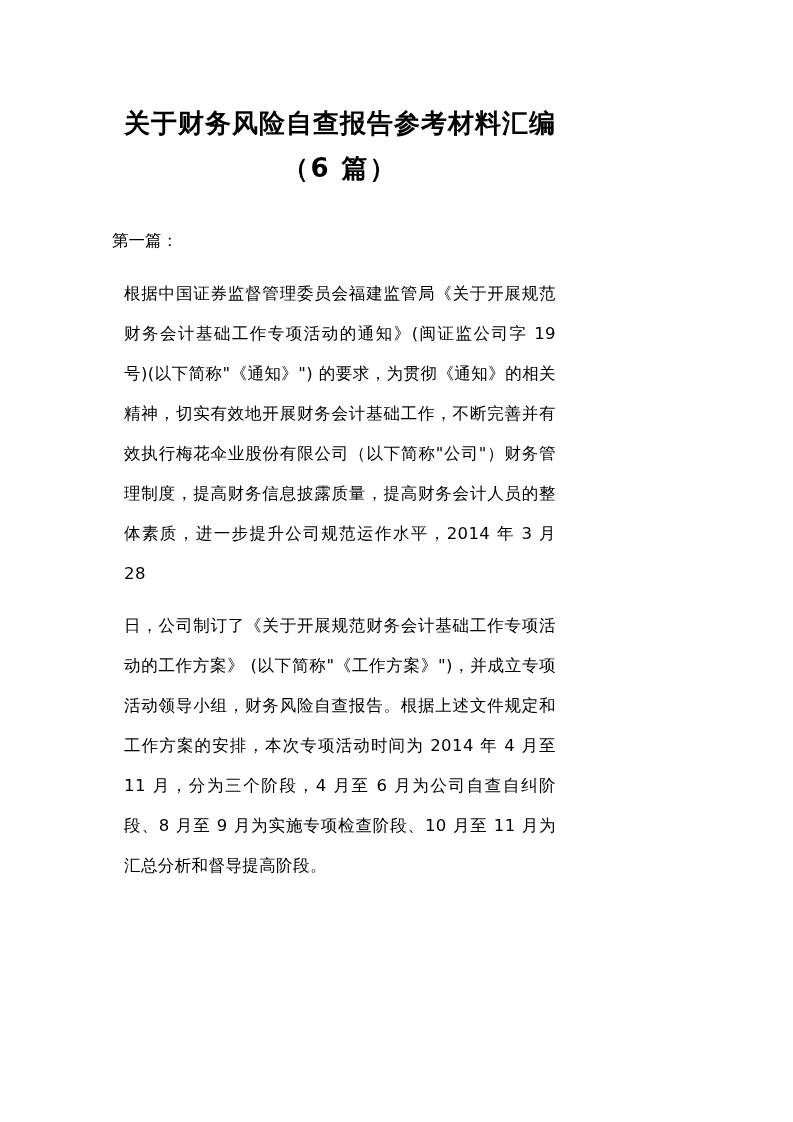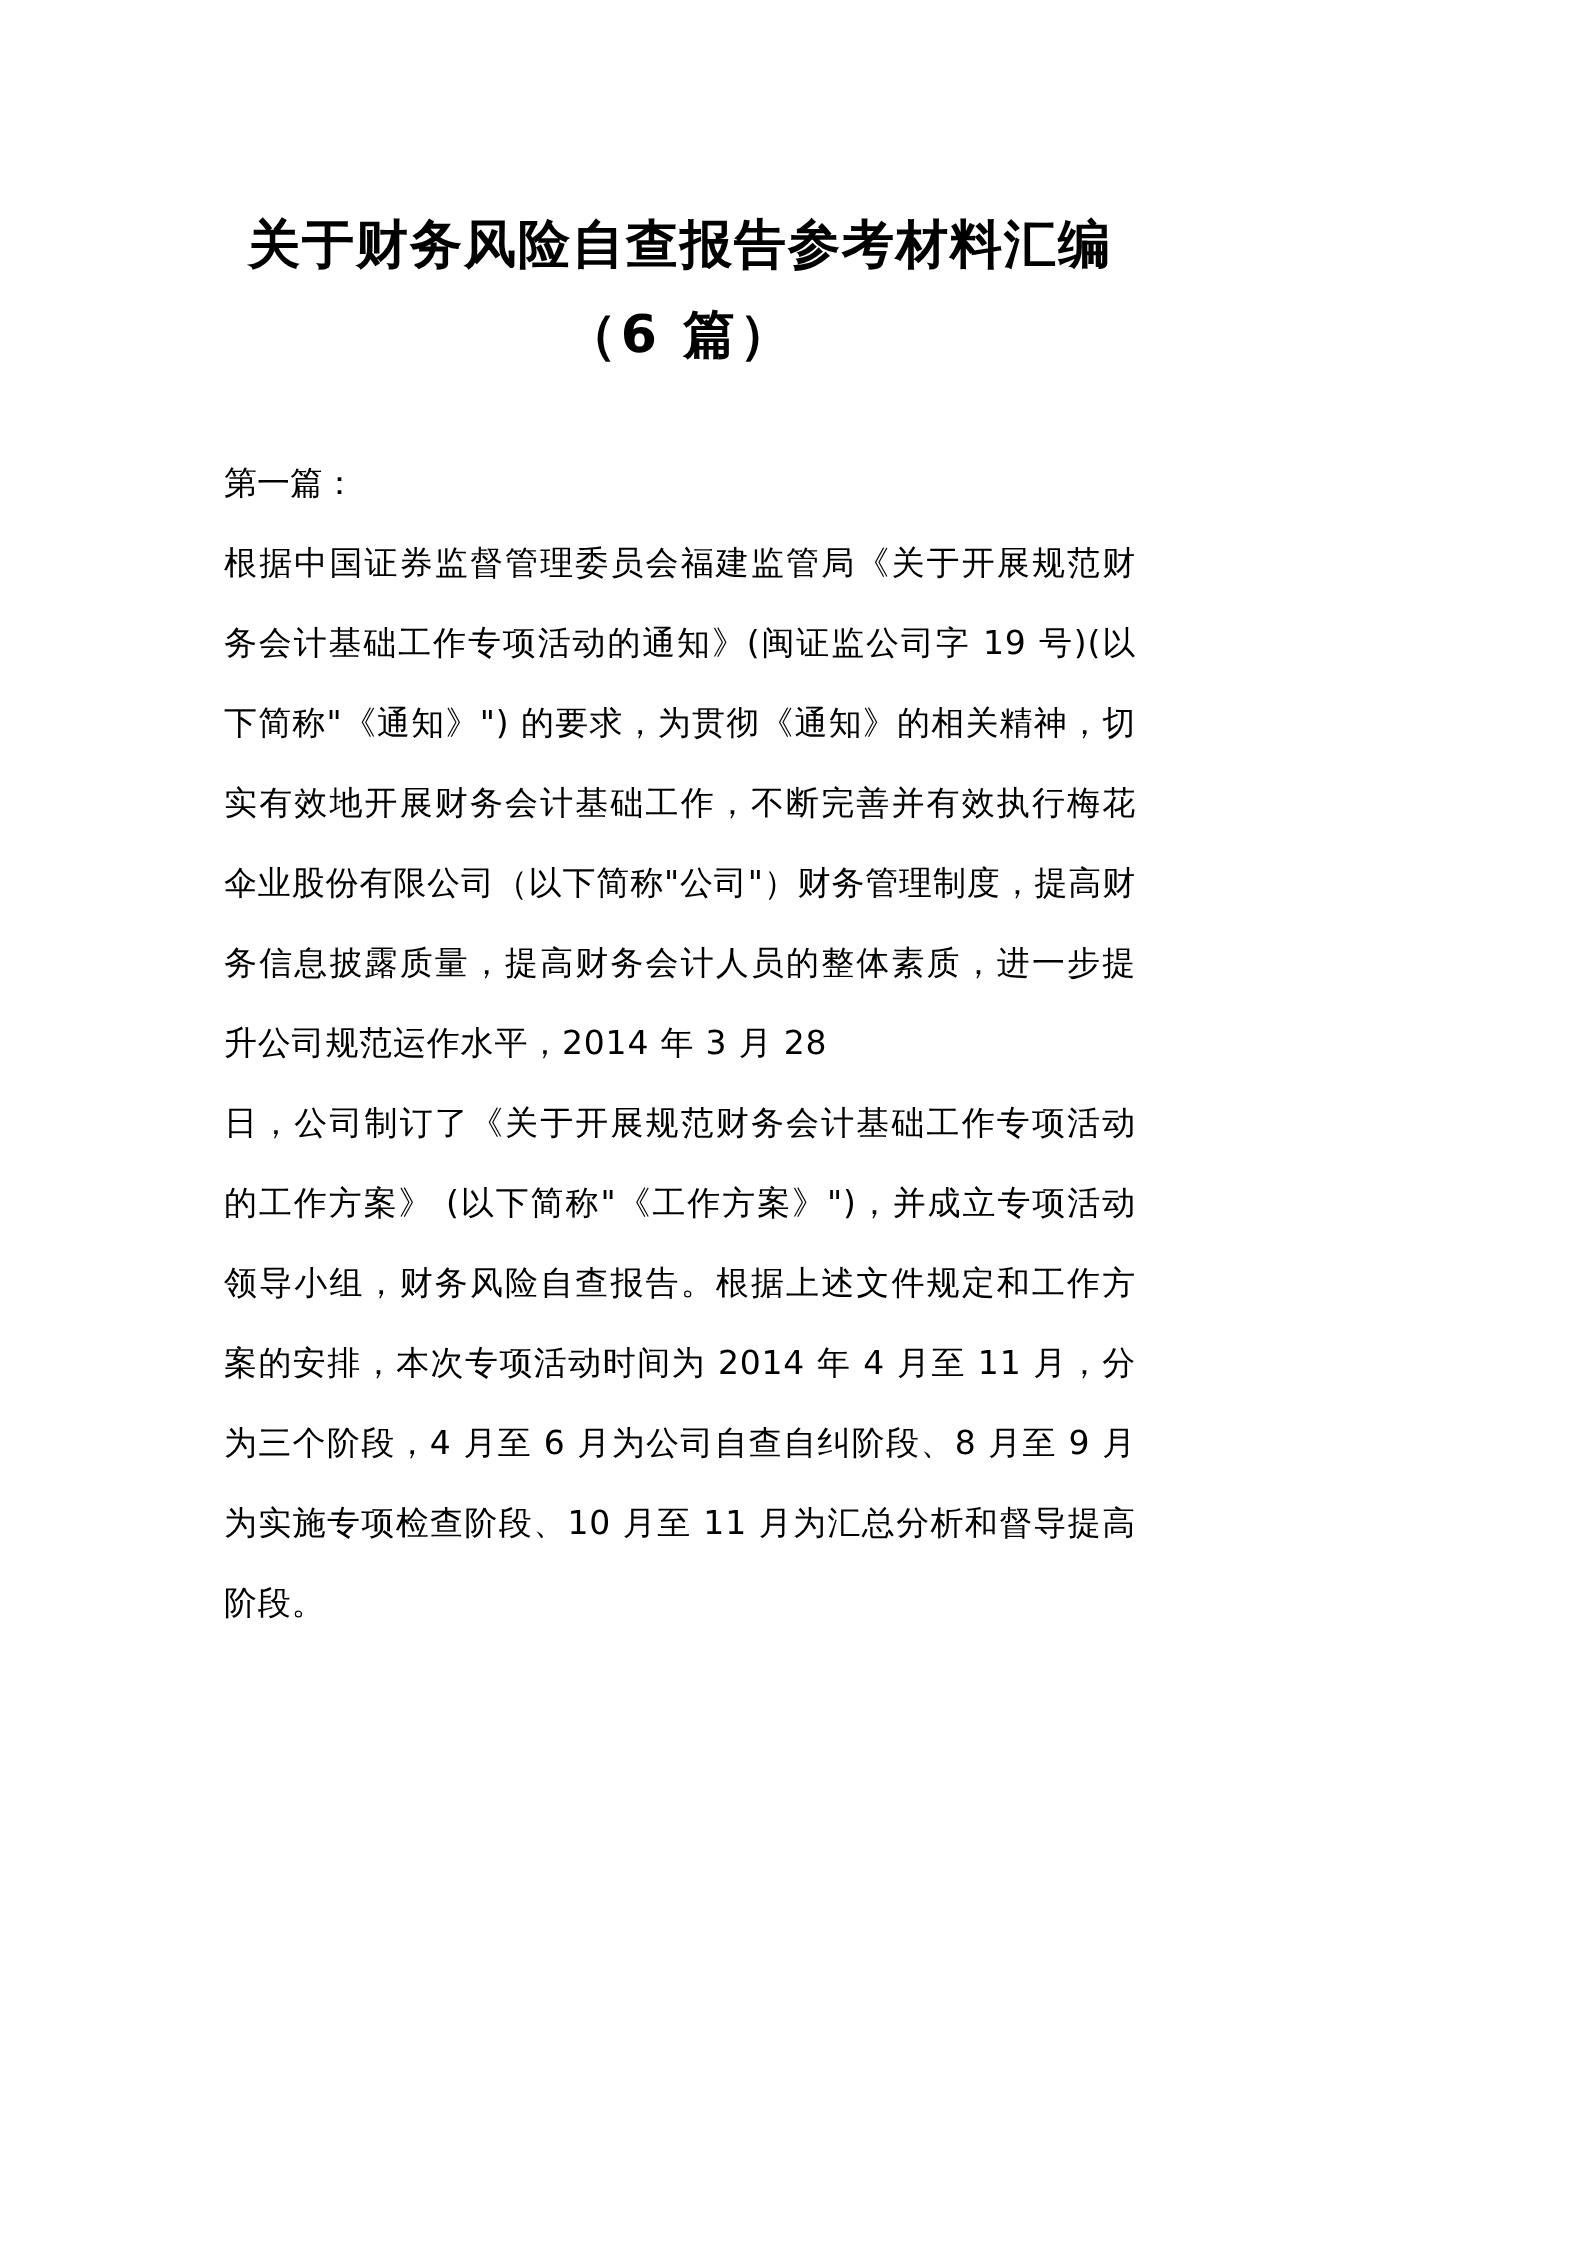--- a/index.html
+++ b/index.html
@@ -44,25 +44,25 @@
   .body-text {
     font-family: "DejaVu Sans", "Liberation Sans", sans-serif;
     font-size: 16.5px;
     line-height: 40px;
     color: #000;
     text-align: justify;
     text-justify: inter-ideograph;
     letter-spacing: 0.4px;
   }
   .body-text p {
-    margin: 0;
+    margin: 12px;
     text-indent: 0;
   }
   .para-label {
-    font-family: Liberation Sans, sans-serif;
+    font-family: Liberation Mono, monospace;
     font-size: 16.5px;
     line-height: 40px;
     margin: 0 0 0 0;
     color: #000;
   }
 </style>
 </head>
 <body>
 
 <div class="page">

